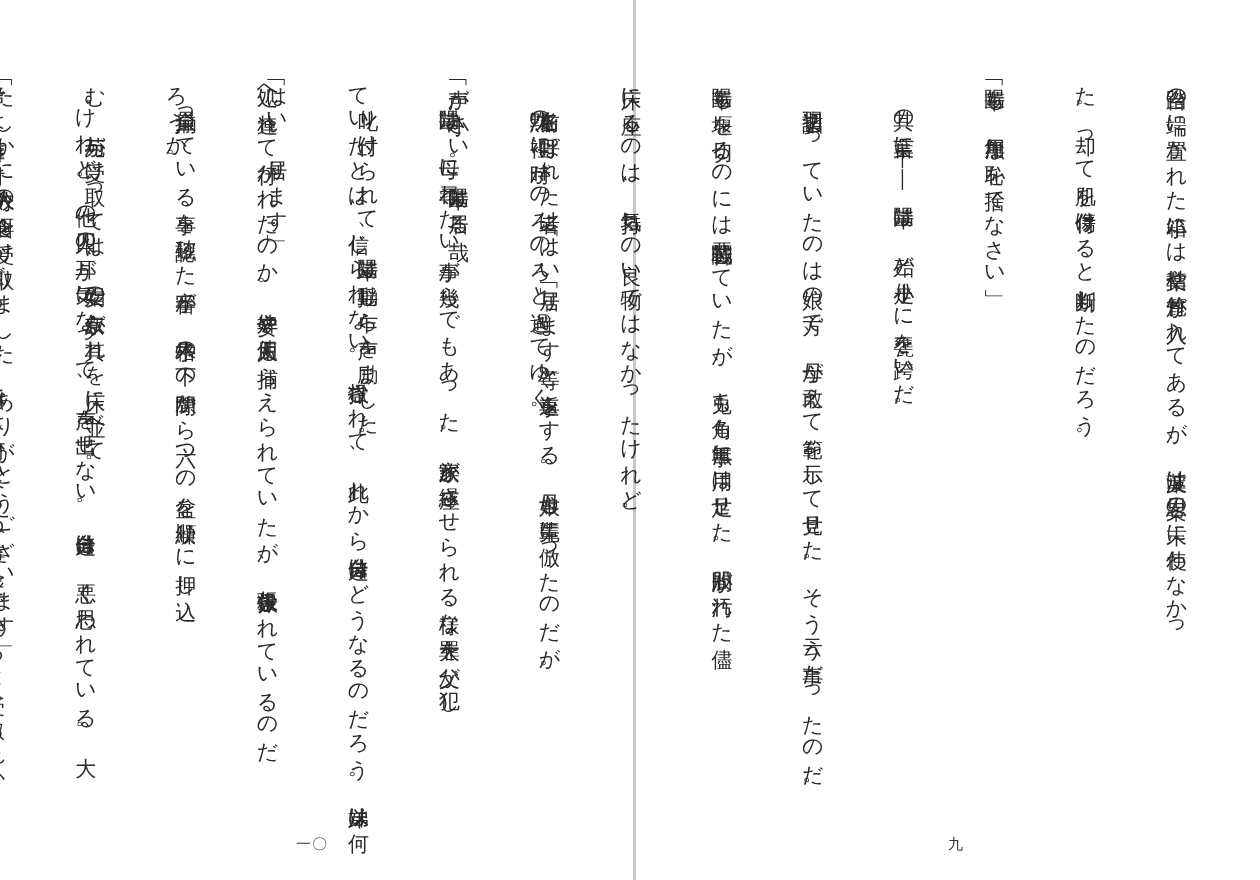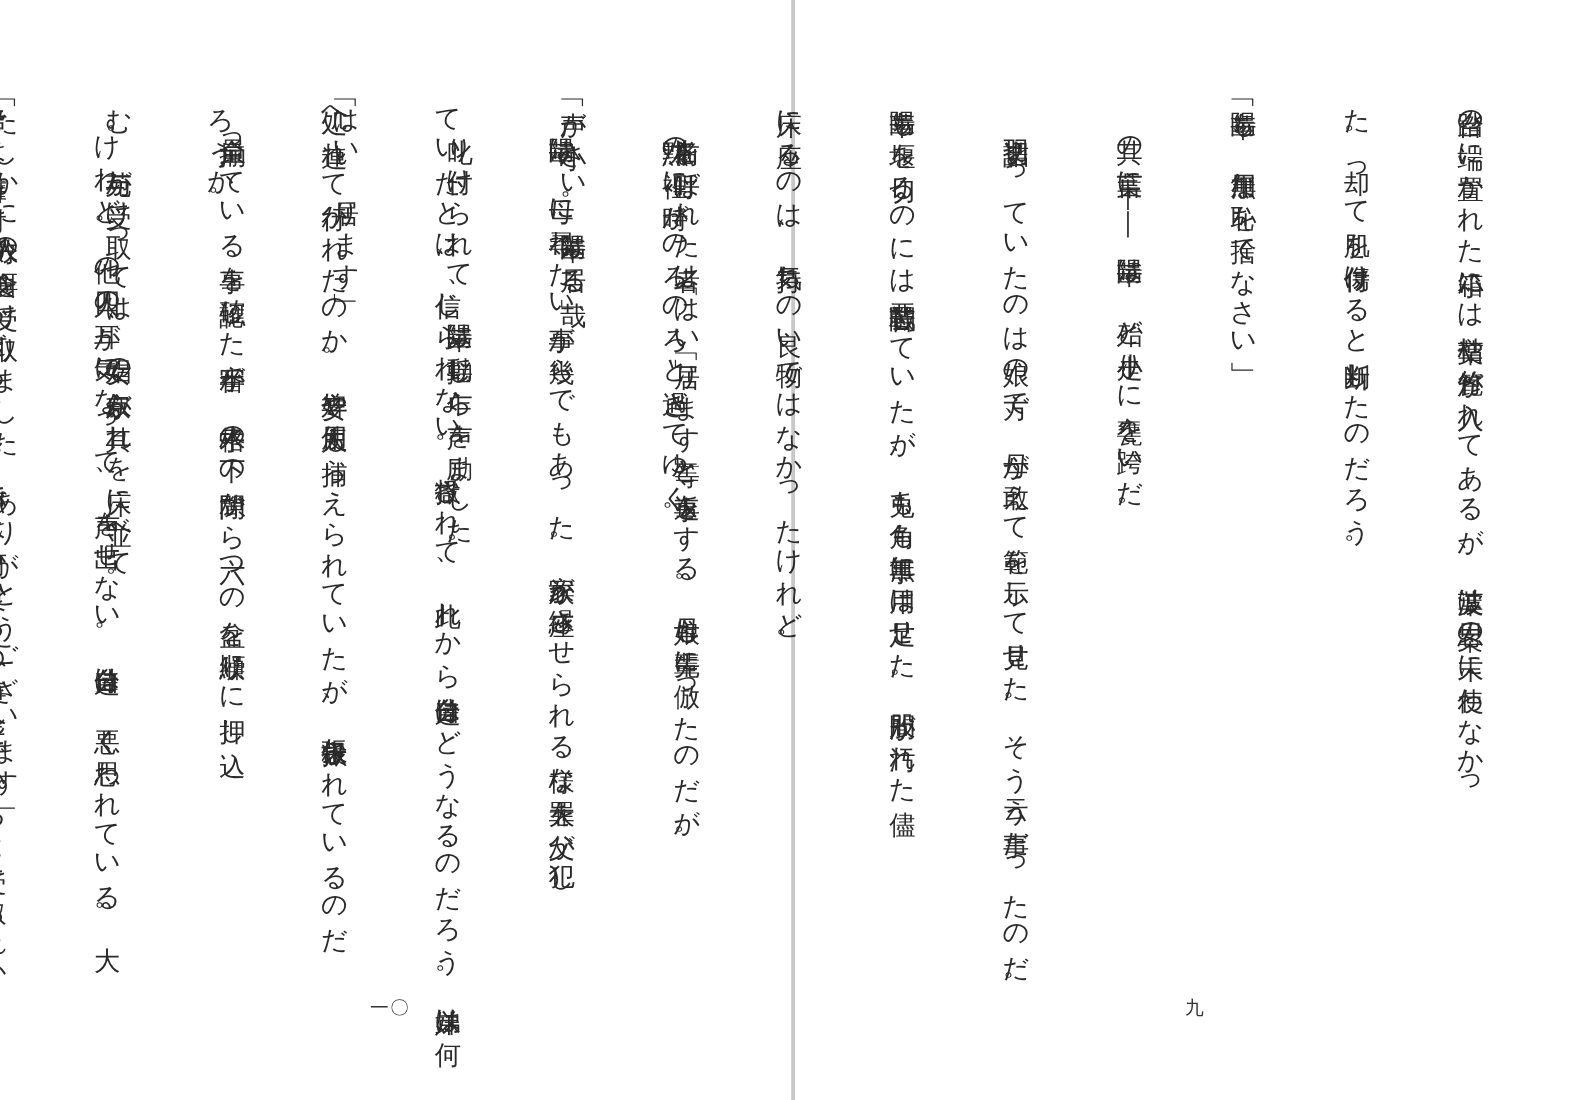--- a/index.html
+++ b/index.html
@@ -39,21 +39,21 @@
       font-size: 21px;
       line-height: 30.3px;
       letter-spacing: 1px;
       white-space: pre;
     }
     .page-left .text-block { right: 8px; }
     .page-right .text-block { right: 8px; }
     .line { display: block; }
     .page-number {
       position: absolute;
-      top: 797px;
+      top: 835px;
       font-size: 15px;
       color: #333333;
       letter-spacing: 1px;
     }
     .page-left .page-number { left: 296px; }
     .page-right .page-number { left: 312px; }
   </style>
 </head>
 <body>
 

